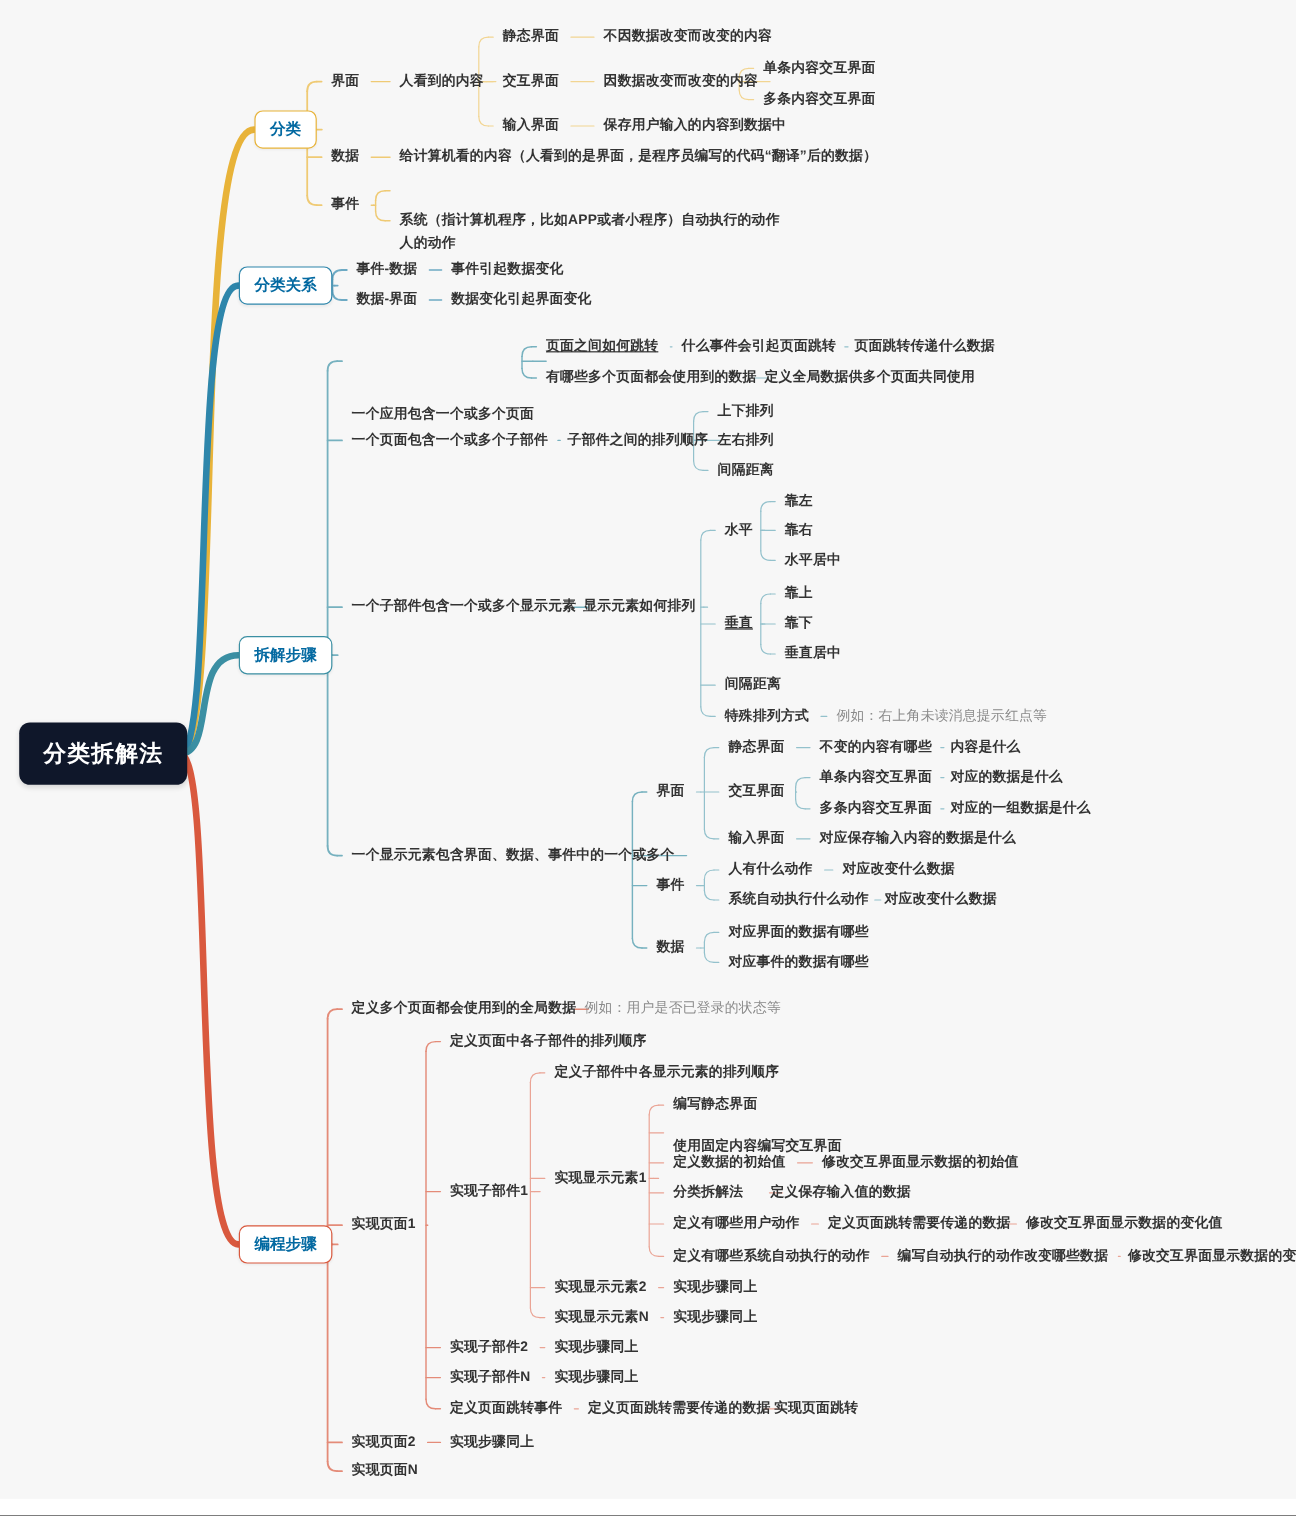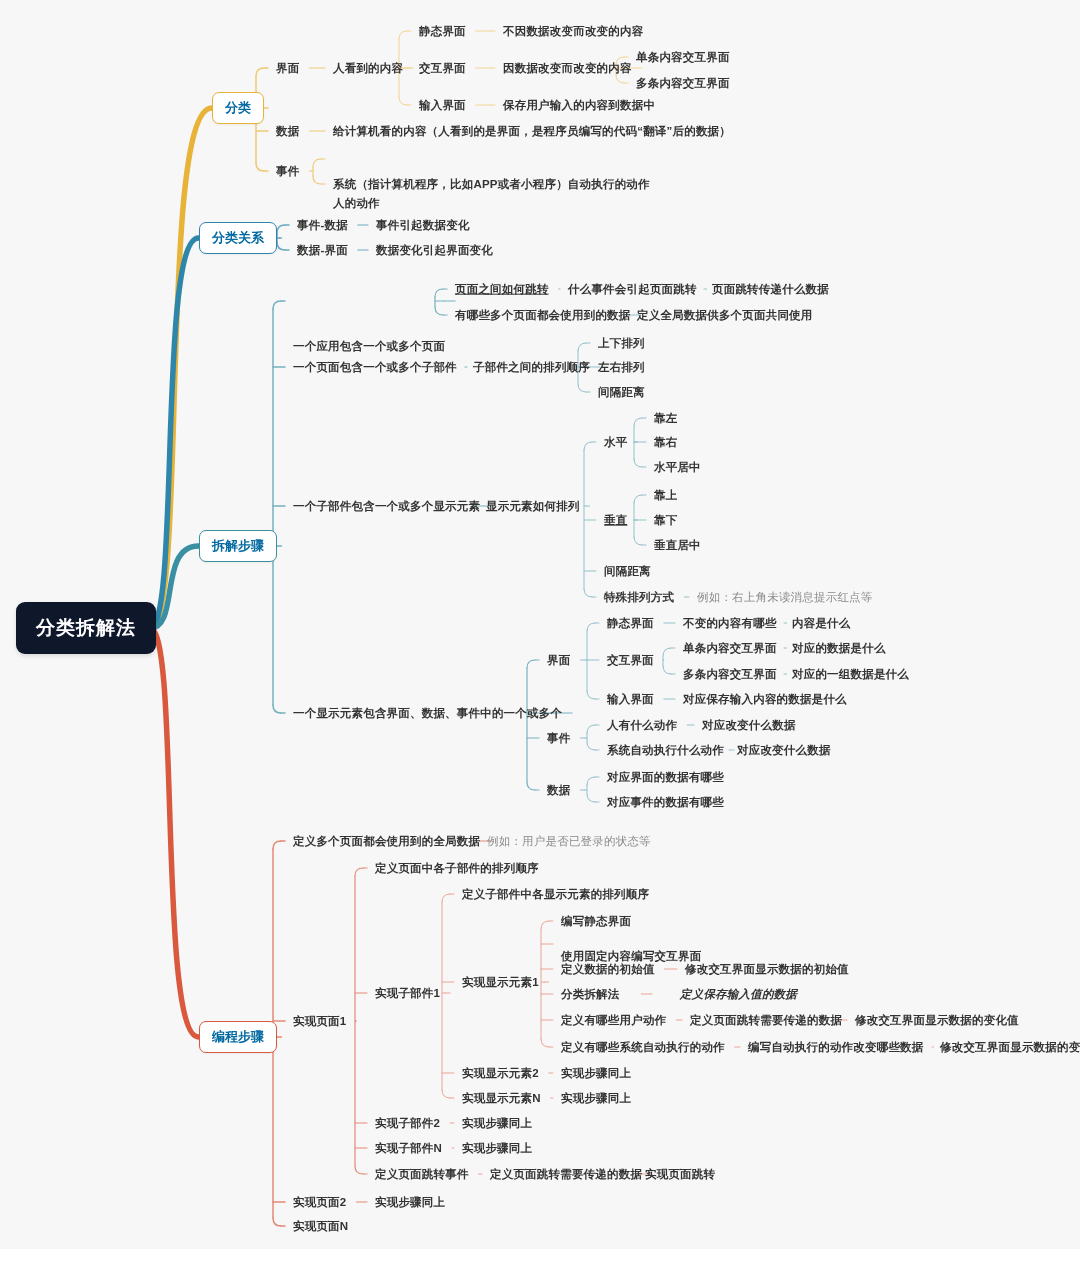--- a/index.html
+++ b/index.html
@@ -332,21 +332,21 @@
       <div class="node plain" style="left: 293px; top: 1021px;"><span>实现页面1</span></div>
       <div class="node plain" style="left: 375px; top: 868px;"><span>定义页面中各子部件的排列顺序</span></div>
       <div class="node plain" style="left: 375px; top: 993px;"><span>实现子部件1</span></div>
       <div class="node plain" style="left: 462px; top: 894px;"><span>定义子部件中各显示元素的排列顺序</span></div>
       <div class="node plain" style="left: 462px; top: 982px;"><span>实现显示元素1</span></div>
       <div class="node plain" style="left: 561px; top: 921px;"><span>编写静态界面</span></div>
       <div class="node plain" style="left: 561px; top: 944px; margin-top: 12px;"><span>使用固定内容编写交互界面</span></div>
       <div class="node plain" style="left: 561px; top: 969px;"><span>定义数据的初始值</span></div>
       <div class="node plain" style="left: 685px; top: 969px;"><span>修改交互界面显示数据的初始值</span></div>
       <div class="node plain" style="left: 561px; top: 994px;"><span>分类拆解法</span></div>
-      <div class="node plain" style="left: 680px; top: 994px; font-style: italic;"><span>定义保存输入值的数据</span></div>
+      <div class="node plain" style="left: 642px; top: 994px;"><span>定义保存输入值的数据</span></div>
       <div class="node plain" style="left: 561px; top: 1020px;"><span>定义有哪些用户动作</span></div>
       <div class="node plain" style="left: 690px; top: 1020px;"><span>定义页面跳转需要传递的数据</span></div>
       <div class="node plain" style="left: 855px; top: 1020px;"><span>修改交互界面显示数据的变化值</span></div>
       <div class="node plain" style="left: 561px; top: 1047px;"><span>定义有哪些系统自动执行的动作</span></div>
       <div class="node plain" style="left: 748px; top: 1047px;"><span>编写自动执行的动作改变哪些数据</span></div>
       <div class="node plain" style="left: 940px; top: 1047px;"><span>修改交互界面显示数据的变化值</span></div>
       <div class="node plain" style="left: 462px; top: 1073px;"><span>实现显示元素2</span></div>
       <div class="node plain" style="left: 561px; top: 1073px;"><span>实现步骤同上</span></div>
       <div class="node plain" style="left: 462px; top: 1098px;"><span>实现显示元素N</span></div>
       <div class="node plain" style="left: 561px; top: 1098px;"><span>实现步骤同上</span></div>

